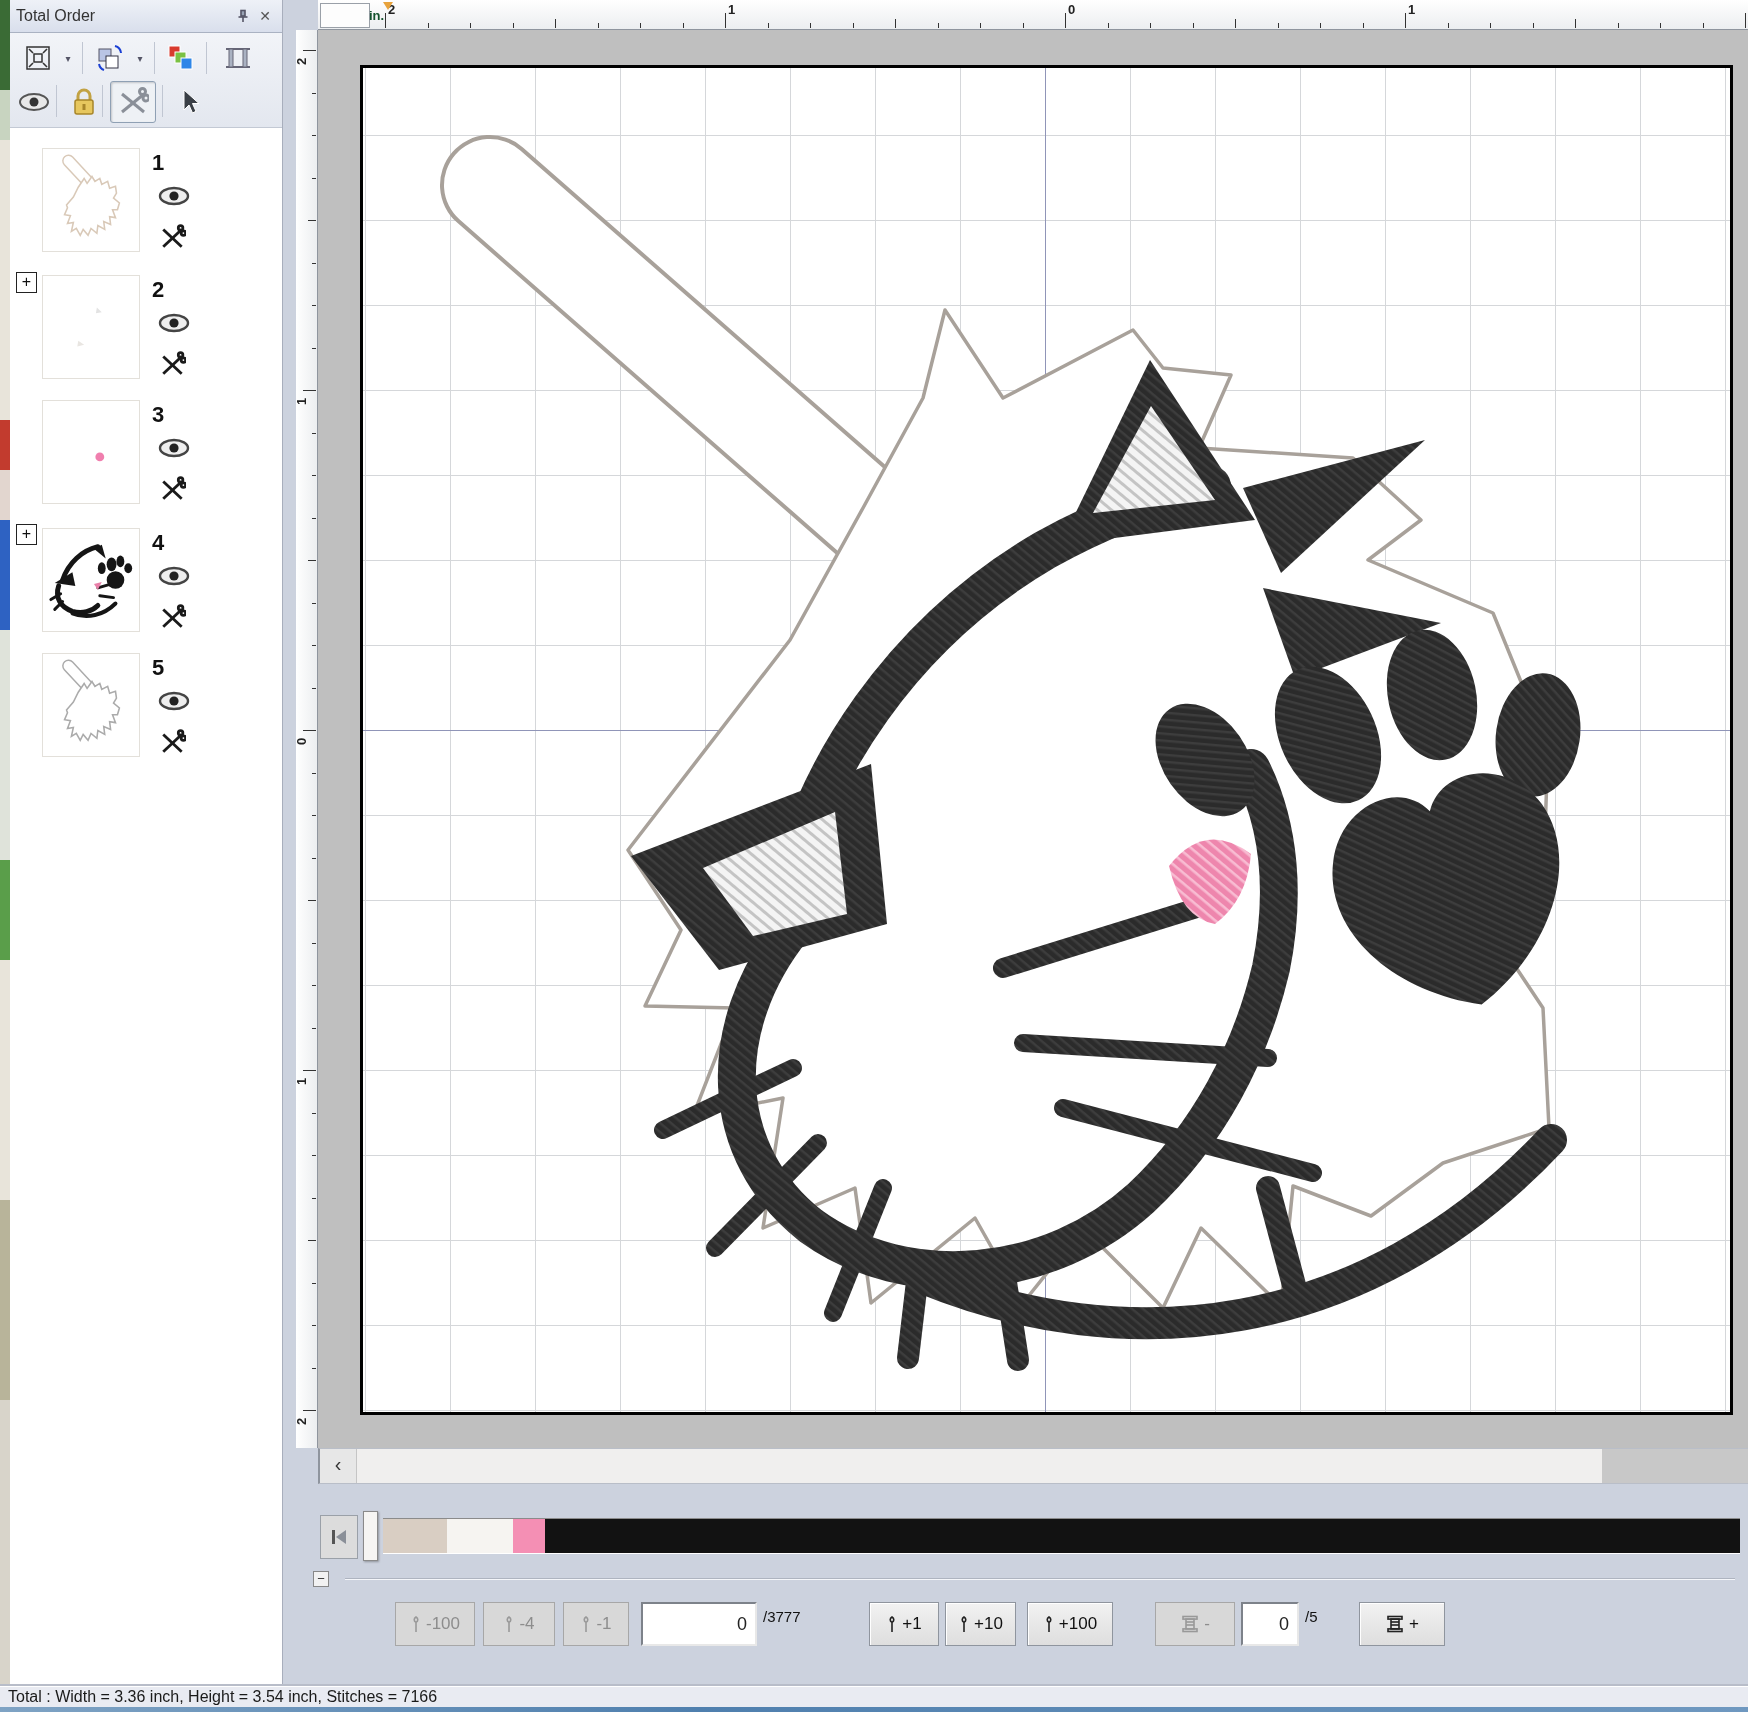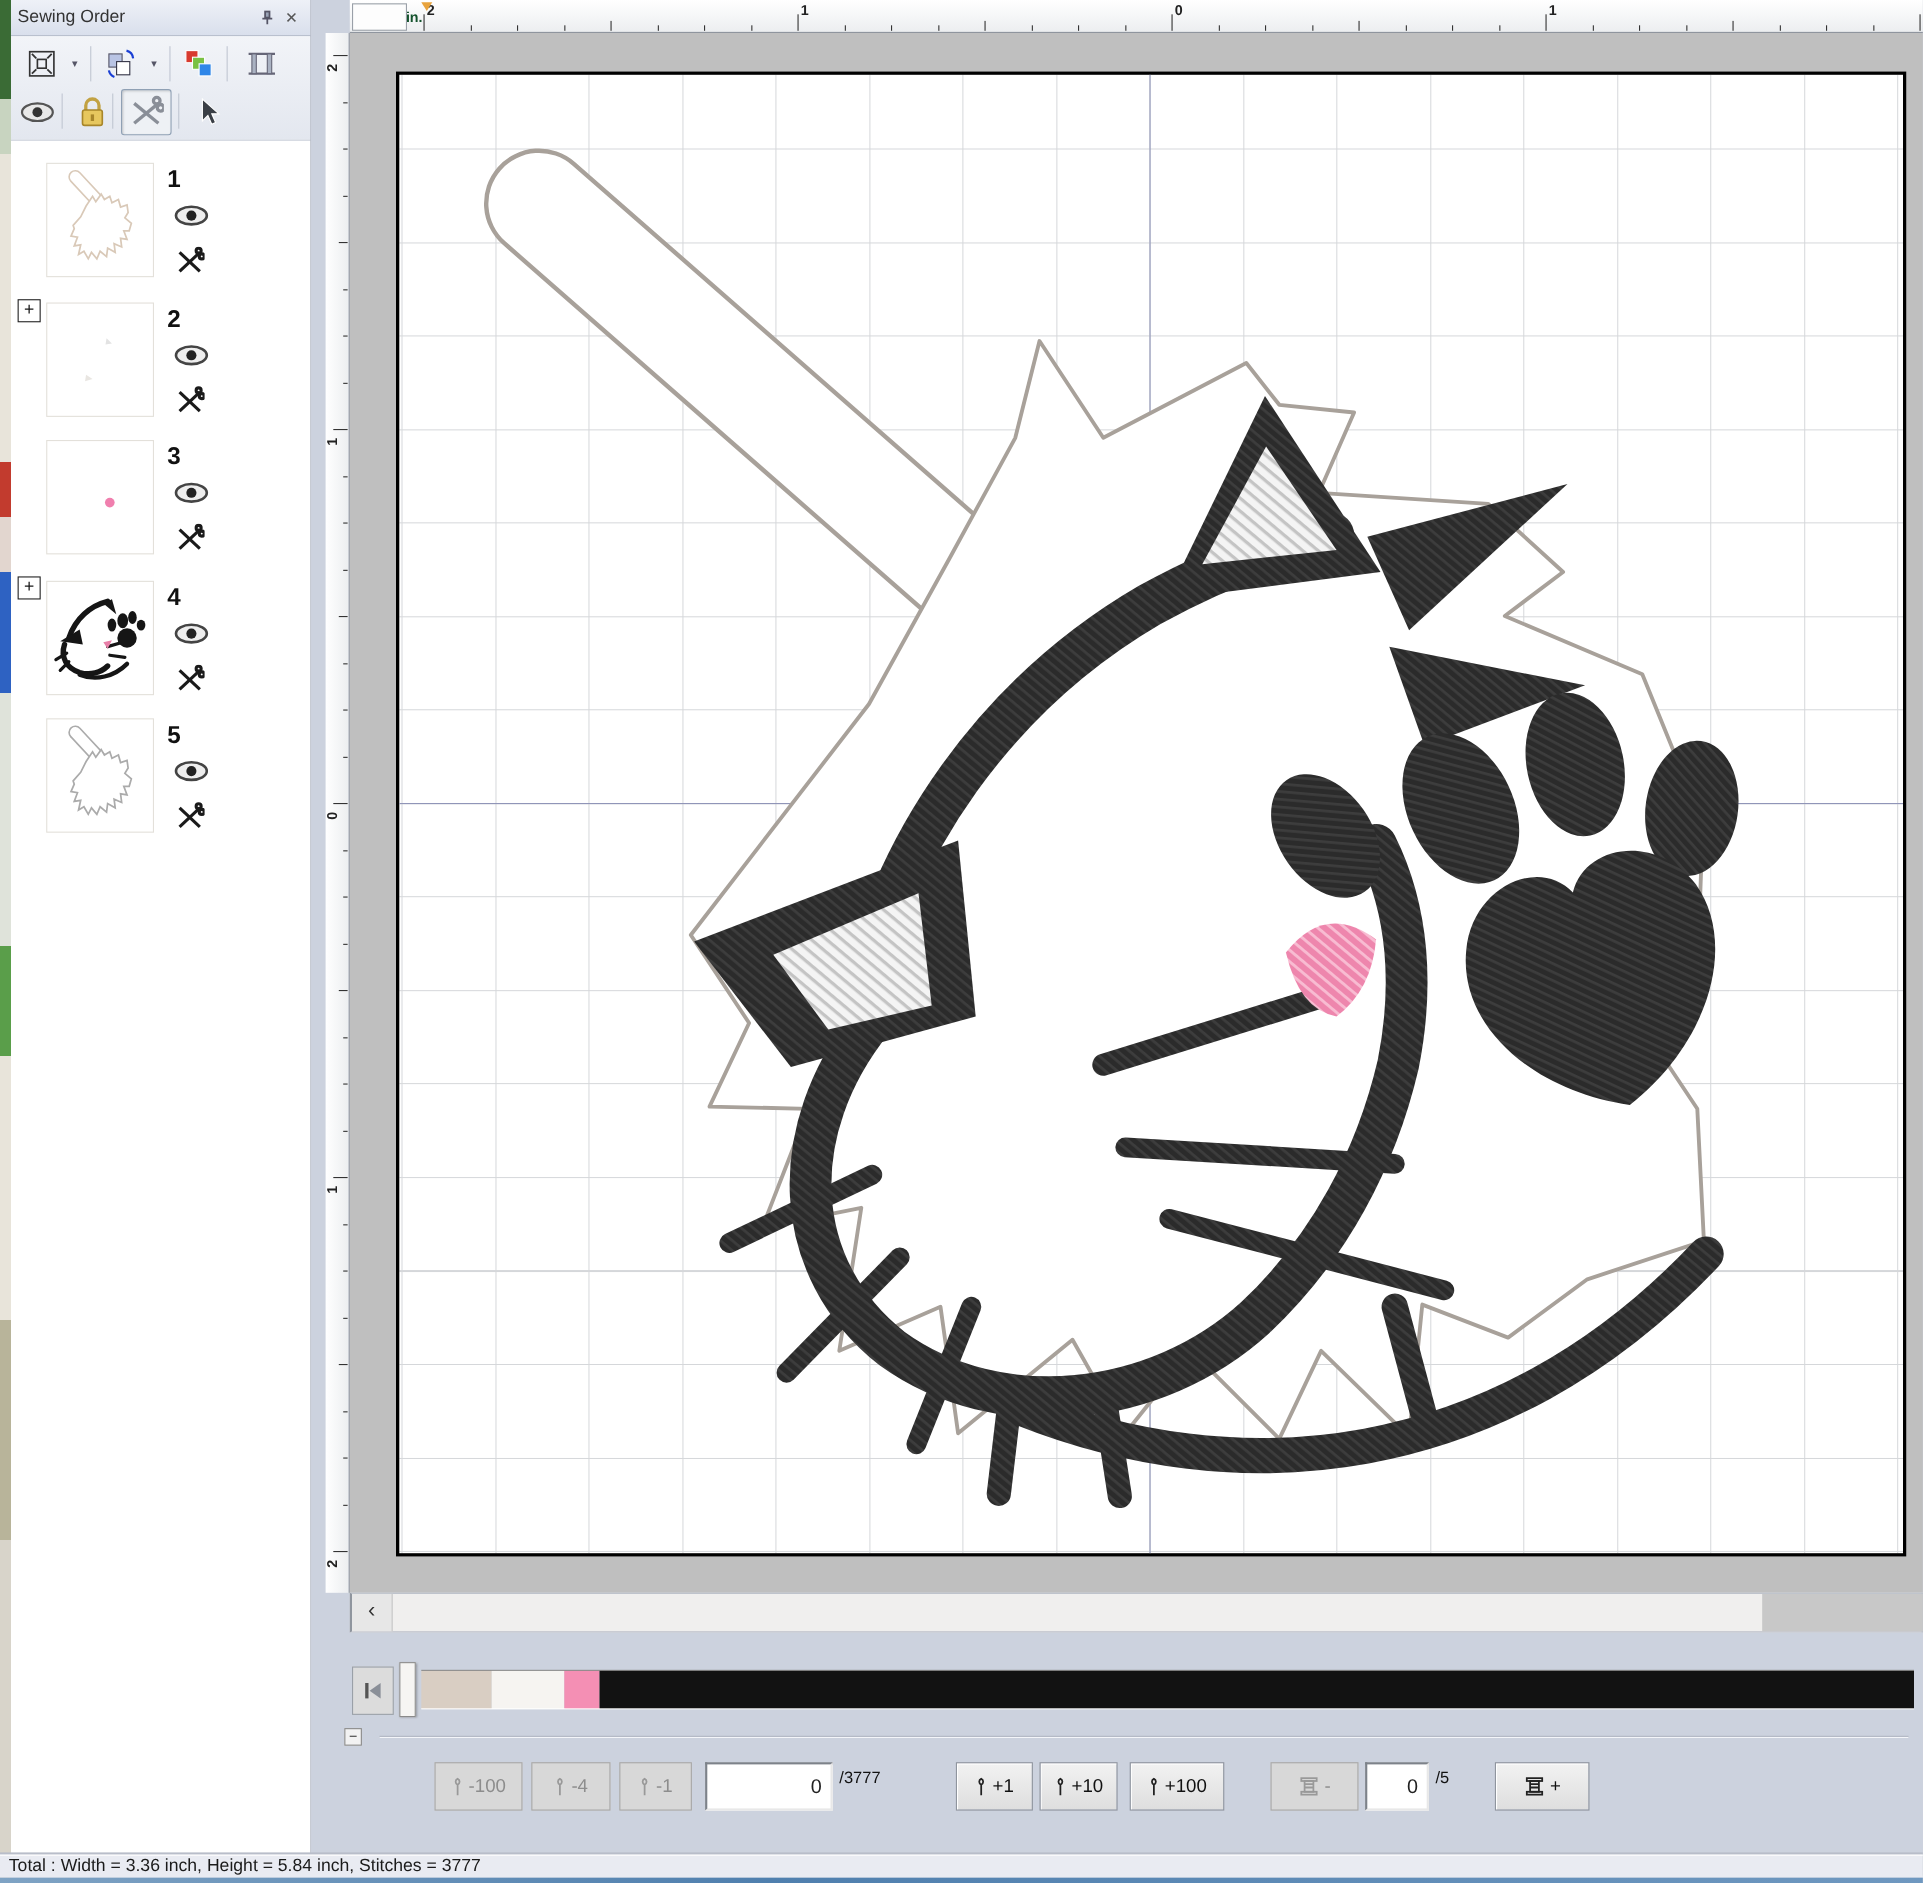--- a/index.html
+++ b/index.html
@@ -95,21 +95,21 @@
   #taskbar-sliver{left:0;top:1707px;width:1748px;height:5px;
     background:linear-gradient(90deg,#7fa3c4,#4f7fae 40%,#6f98c0);}
 </style>
 </head>
 <body>
 
 <div class="abs" id="desktop-strip"></div>
 
 <div class="abs" id="panel">
   <div id="panel-header">
-    <span id="panel-title">Sewing Order</span>
+    <span id="panel-title">Total Order</span>
     <span class="hdr-ico">
       <svg width="14" height="14" viewBox="0 0 14 14">
           <g stroke="#556" stroke-width="1.6" fill="#99a3b5">
             <rect x="5" y="1.5" width="4" height="5.5"></rect>
             <line x1="2.5" y1="8" x2="11.5" y2="8"></line>
             <line x1="7" y1="8" x2="7" y2="13"></line>
           </g>
         </svg>
     </span>
     <span class="hdr-ico">✕</span>
@@ -584,15 +584,15 @@
           <rect x="6" y="4.1" width="8" height="9.8"></rect>
           <line x1="6" y1="7" x2="14" y2="7"></line>
           <line x1="6" y1="10" x2="14" y2="10"></line>
         </g>
       </svg>
     <span>+</span>
   </div>
 </div>
 
 <div class="abs" id="status-bar">
-  <span>Total : Width = 3.36 inch, Height = 5.84 inch, Stitches = 3777</span>
+  <span>Total : Width = 3.36 inch, Height = 3.54 inch, Stitches = 7166</span>
 </div>
 <div class="abs" id="taskbar-sliver"></div>
 
 </body></html>

